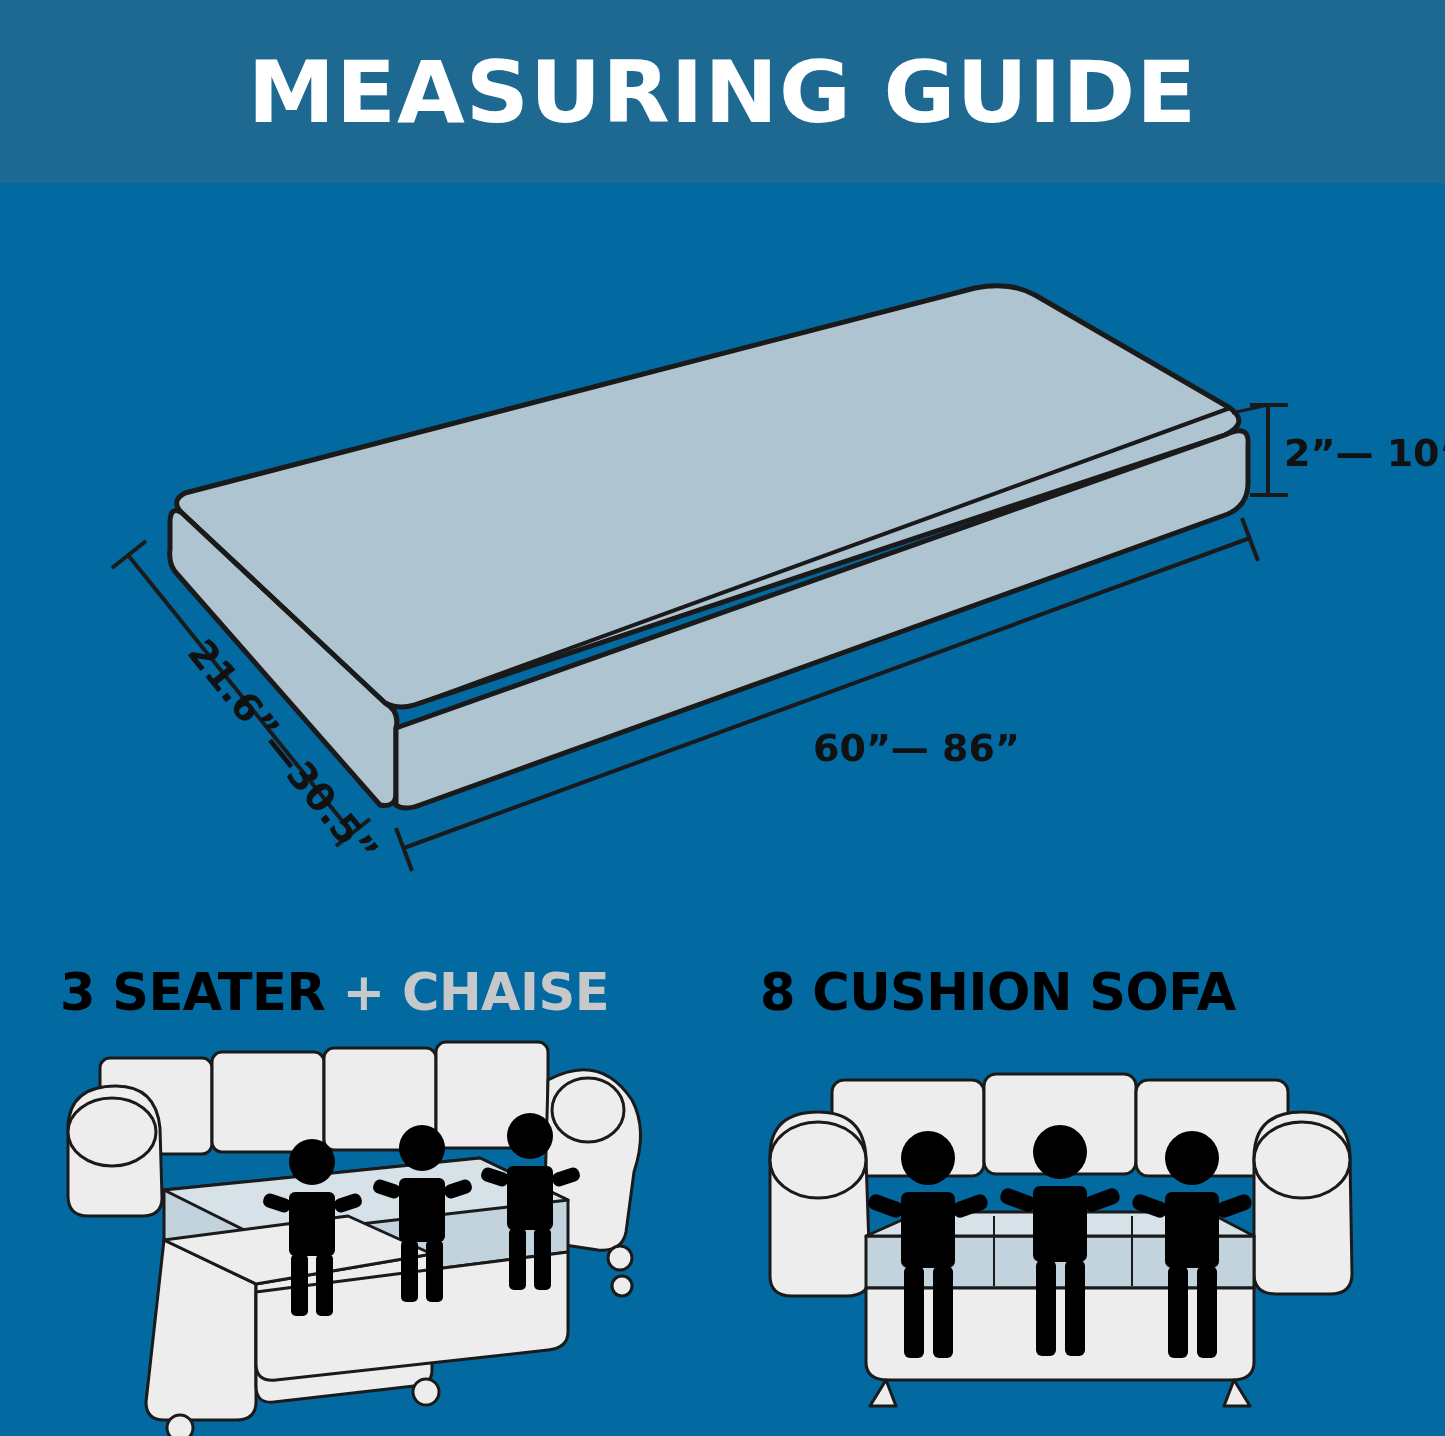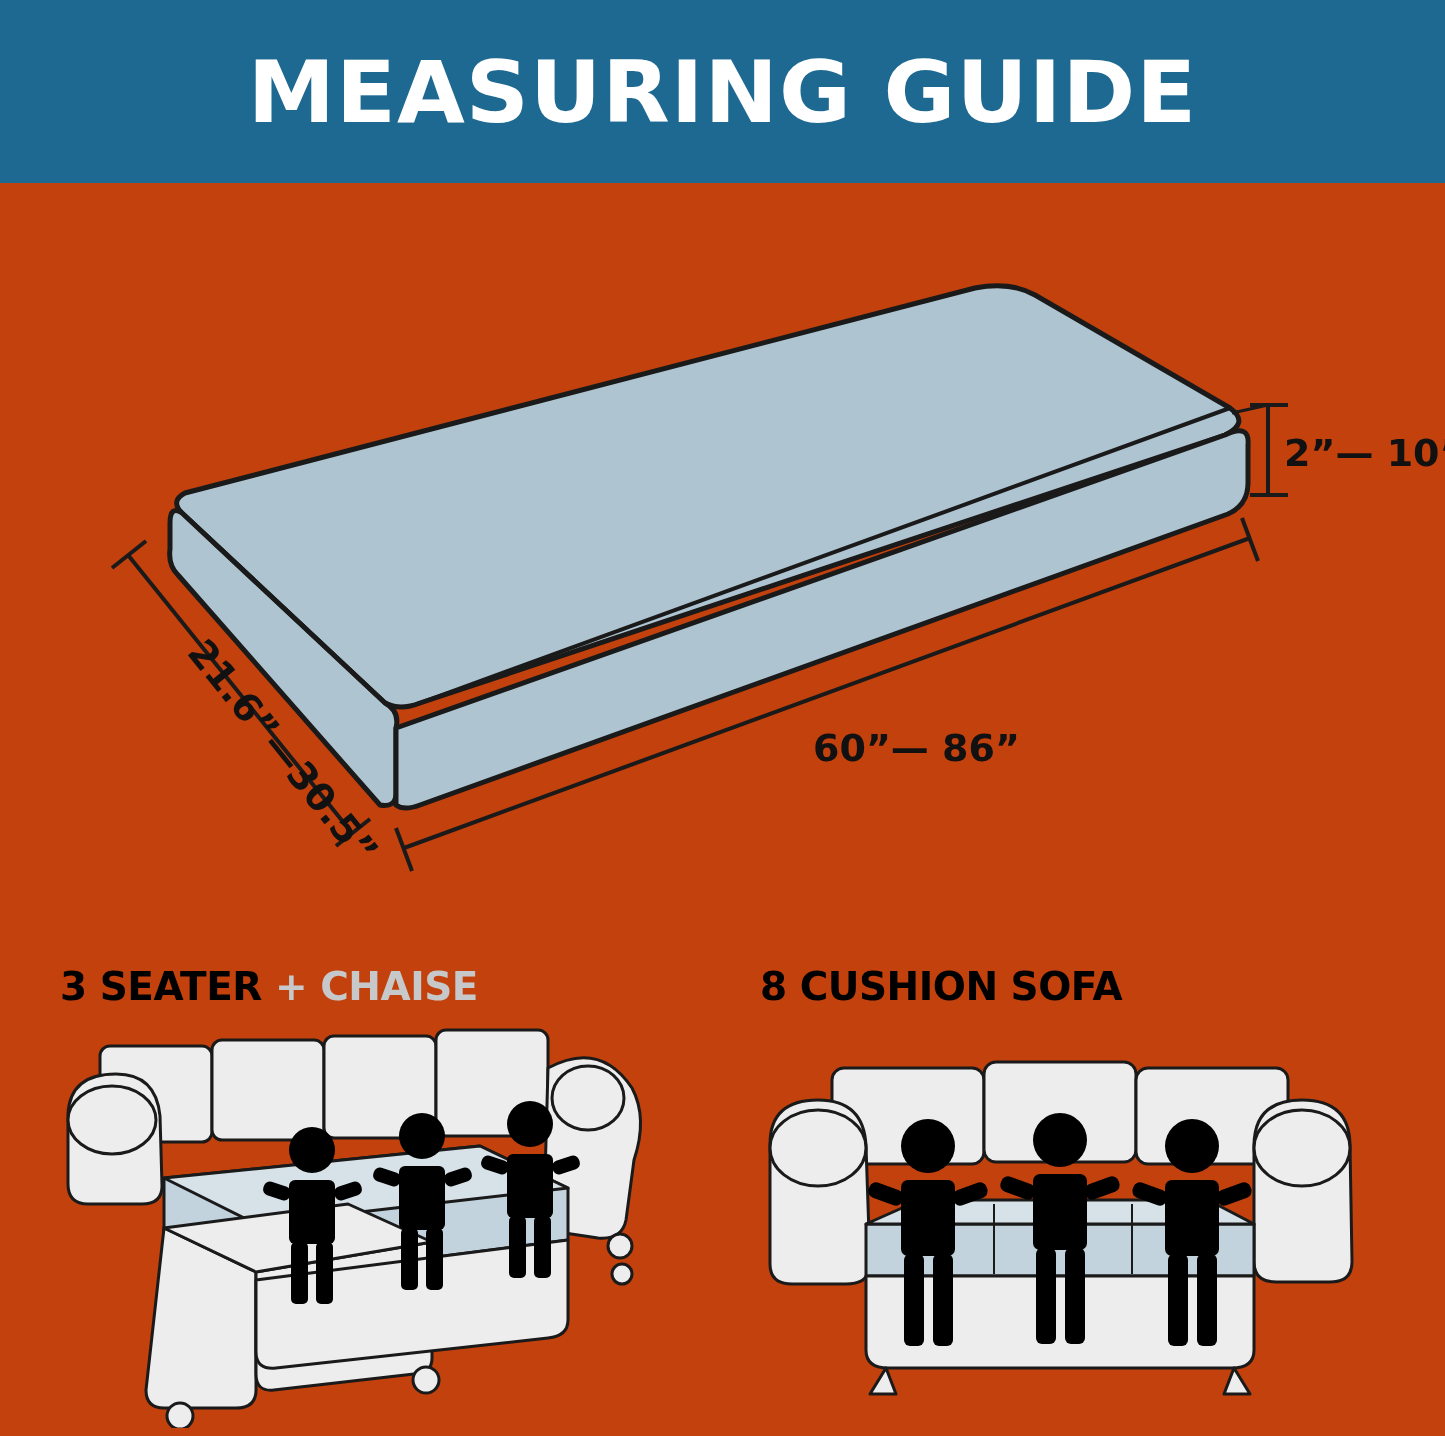--- a/index.html
+++ b/index.html
@@ -11,21 +11,21 @@
     width: 1445px;
     height: 1436px;
     font-family: "Liberation Sans", sans-serif;
     overflow: hidden;
     position: relative;
   }
   .page {
     position: relative;
     width: 1445px;
     height: 1436px;
-    background: #c2410c;
+    background: #0369a1;
   }
 
   
   .header-banner {
     position: absolute;
     left: 0;
     top: 0;
     width: 1445px;
     height: 183px;
     background: #1d6991;
@@ -67,21 +67,21 @@
   .variant {
     position: absolute;
     top: 0;
   }
   .variant-left { left: 60px; width: 660px; }
   .variant-right { left: 760px; width: 640px; }
 
   .variant-title {
     font-family: "DejaVu Sans", sans-serif;
     font-weight: bold;
-    font-size: 39px;
+    font-size: 51px;
     letter-spacing: -0.5px;
     color: #000000;
     white-space: nowrap;
     line-height: 1;
     padding-top: 22px;
   }
   .variant-title .muted { color: #c6c8ca; }
   .variant-title .plus { color: #c6c8ca; }
 
   .variant-art {

